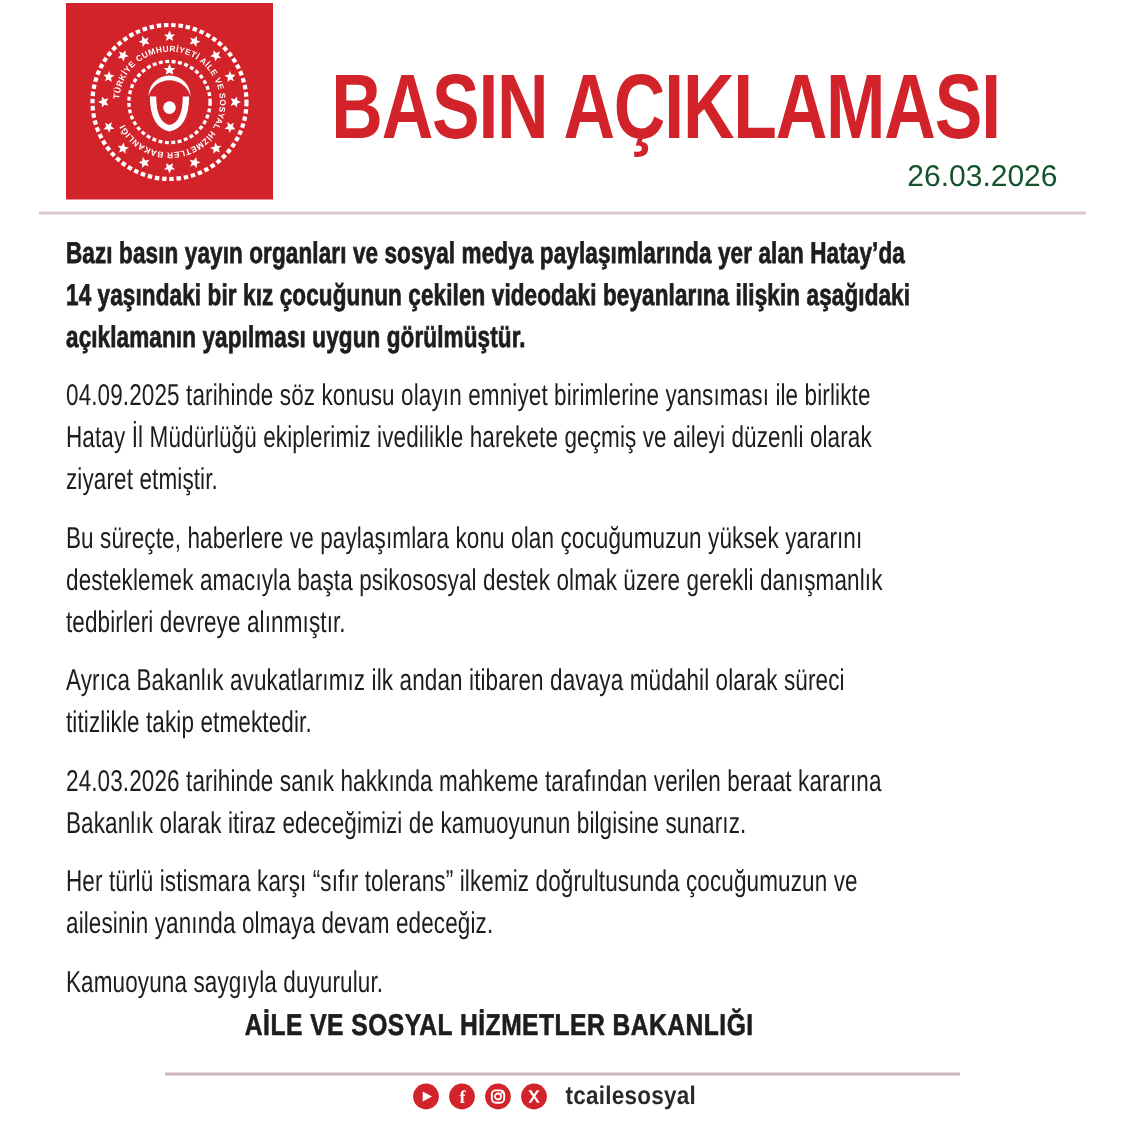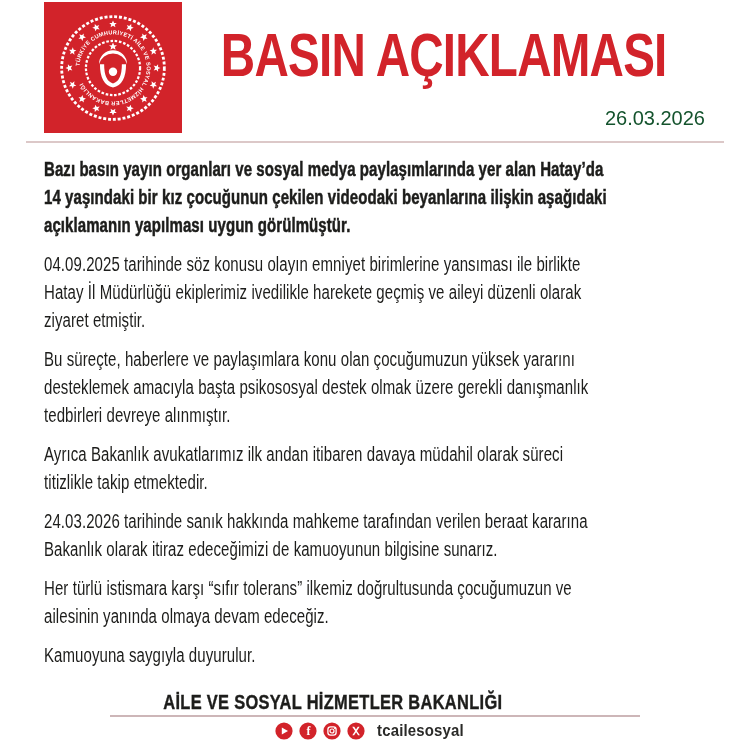--- a/index.html
+++ b/index.html
@@ -10,21 +10,21 @@
   }
 
   
   .logo-block {
     position:absolute; left:44px; top:2px; width:138px; height:131px;
     background:#D2232A; display:flex; align-items:center; justify-content:center;
   }
   .logo-block svg { display:block; }
 
   .title-wrap {
-    position:absolute; left:182px; top:20px; right:44px; height:70px;
+    position:absolute; left:182px; top:36px; right:44px; height:70px;
     display:flex; align-items:center; justify-content:center;
   }
   .title-wrap .title {
     font-size:61px; font-weight:700; color:#D2232A; white-space:nowrap;
     letter-spacing:-1px; transform:scaleX(0.78);
   }
 
   .date {
     position:absolute; right:45px; top:107px; font-size:20px; font-weight:500;
     color:#14532d; letter-spacing:0;
@@ -43,21 +43,21 @@
   .paragraphs p {
     white-space:pre-line; font-size:20px; line-height:28px; font-weight:500;
     color:#1d1d1b; margin-bottom:11px; letter-spacing:0.1px;
   }
   .paragraphs p.lead {
     font-weight:700; -webkit-text-stroke:0.5px #1d1d1b;
   }
 
   
   .ministry-wrap {
-    position:absolute; top:691px; left:0; width:666px;
+    position:absolute; top:673px; left:0; width:666px;
     display:flex; justify-content:center;align-items:center;
   }
   .ministry-wrap .ministry {
     font-size:20px; font-weight:700; -webkit-text-stroke:0.4px #1d1d1b;
     color:#1d1d1b; white-space:nowrap; letter-spacing:0.4px; transform:scaleX(0.82);
   }
   .footer-rule {
     position:absolute; top:715px; left:110px; width:530px; height:2px;
     background:#cdb6b8;
   }

